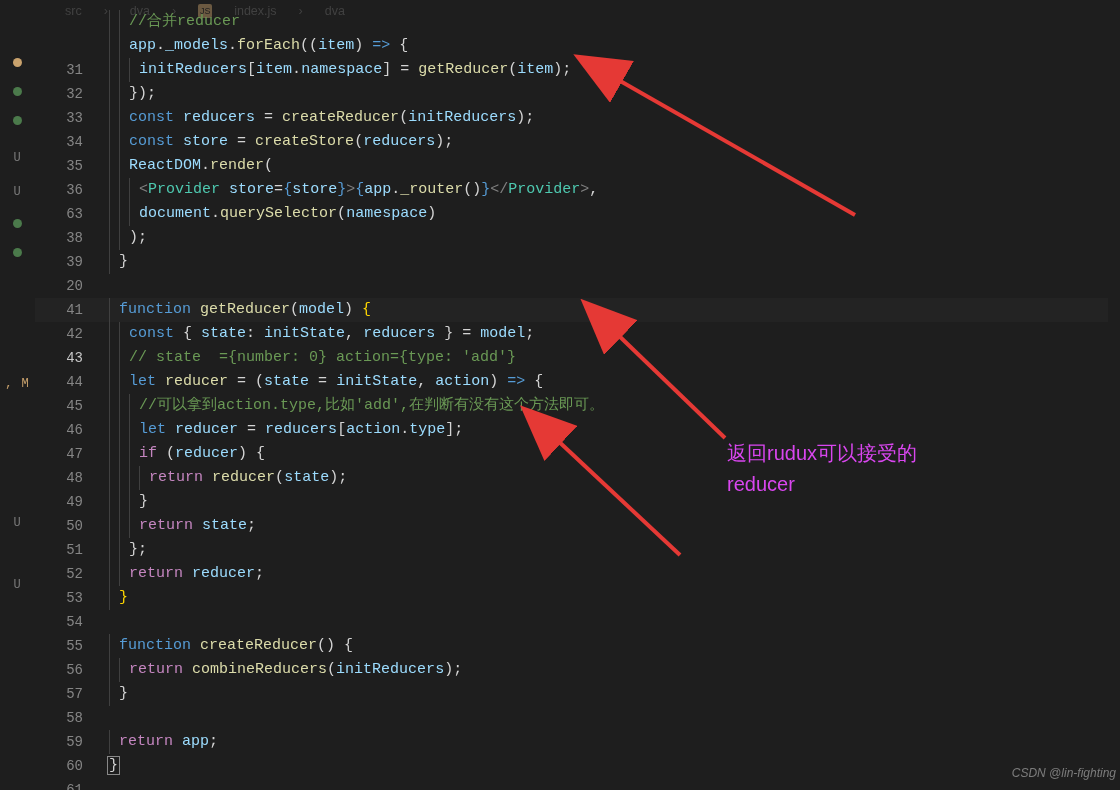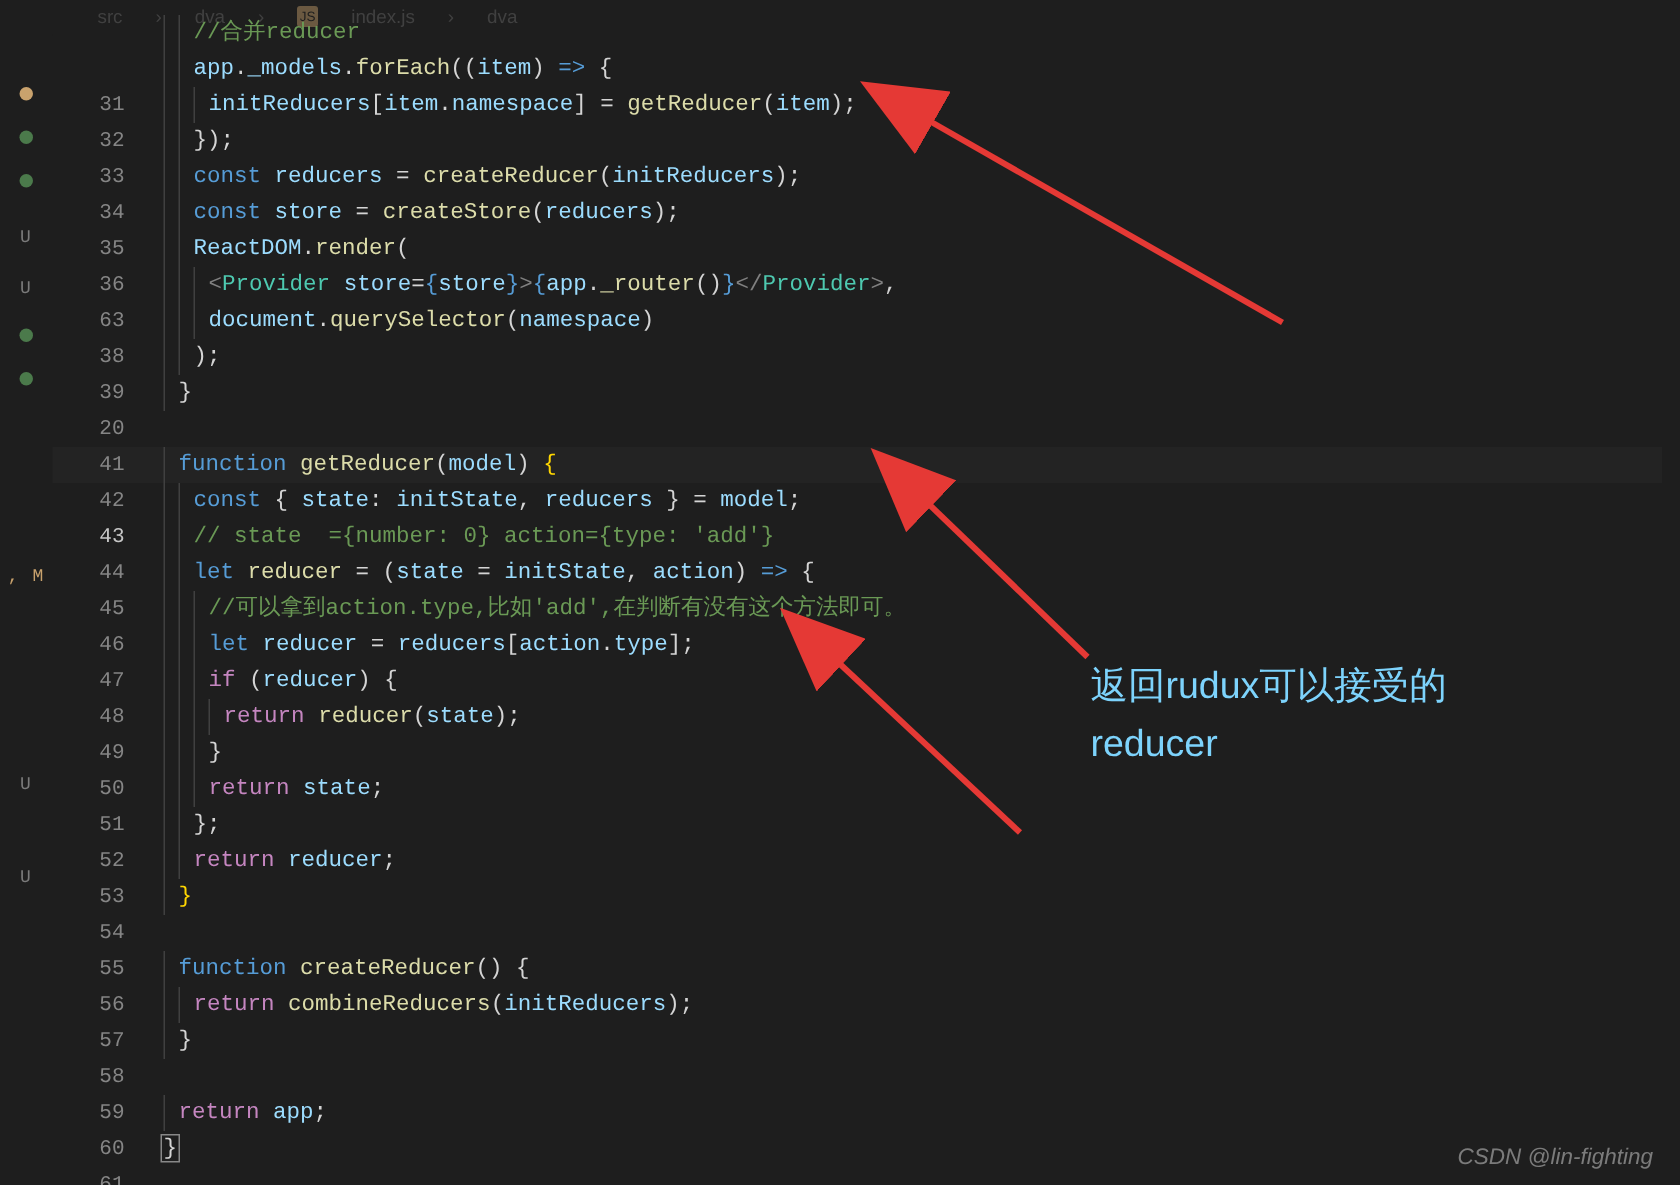--- a/index.html
+++ b/index.html
@@ -47,28 +47,28 @@
   .c-func    { color:#dcdcaa; }
   .c-type    { color:#4ec9b0; }
   .c-punct   { color:#d4d4d4; }
   .c-purple  { color:#c586c0; }
   .c-jsx     { color:#808080; }
   .bracket-y { color:#ffd700; }
   .sel-bracket { border:1px solid #888; padding:0 1px; margin:0 -2px;}
   
   
   .anno-text {
-    position:absolute; color:#7dd3fc; font-family:"Microsoft YaHei","Segoe UI",sans-serif;
-    font-size:25px; line-height:1.55; font-weight:400;
+    position:absolute; color:#d946ef; font-family:"Microsoft YaHei","Segoe UI",sans-serif;
+    font-size:20px; line-height:1.55; font-weight:400;
   }
   .arrow-svg { position:absolute; pointer-events:none; }
   .watermark {
-    position:absolute; right:18px; bottom:10px;
+    position:absolute; right:4px; bottom:10px;
     color:rgba(200,200,200,0.55); font-family:"Segoe UI",Arial,sans-serif;
-    font-size:15px; font-style:italic;
+    font-size:12px; font-style:italic;
   }
   .minimap { position:absolute; right:0; top:24px; bottom:0; width:12px; background:#1e1e1e;}
 </style>
 </head>
 <body>
 
 <div class="left-rail">
   <div style="height:58px"></div>
   <div class="rail-dot" style="background:#c9a26d"></div>
   <div class="rail-dot" style="background:#4b7a4b"></div>

